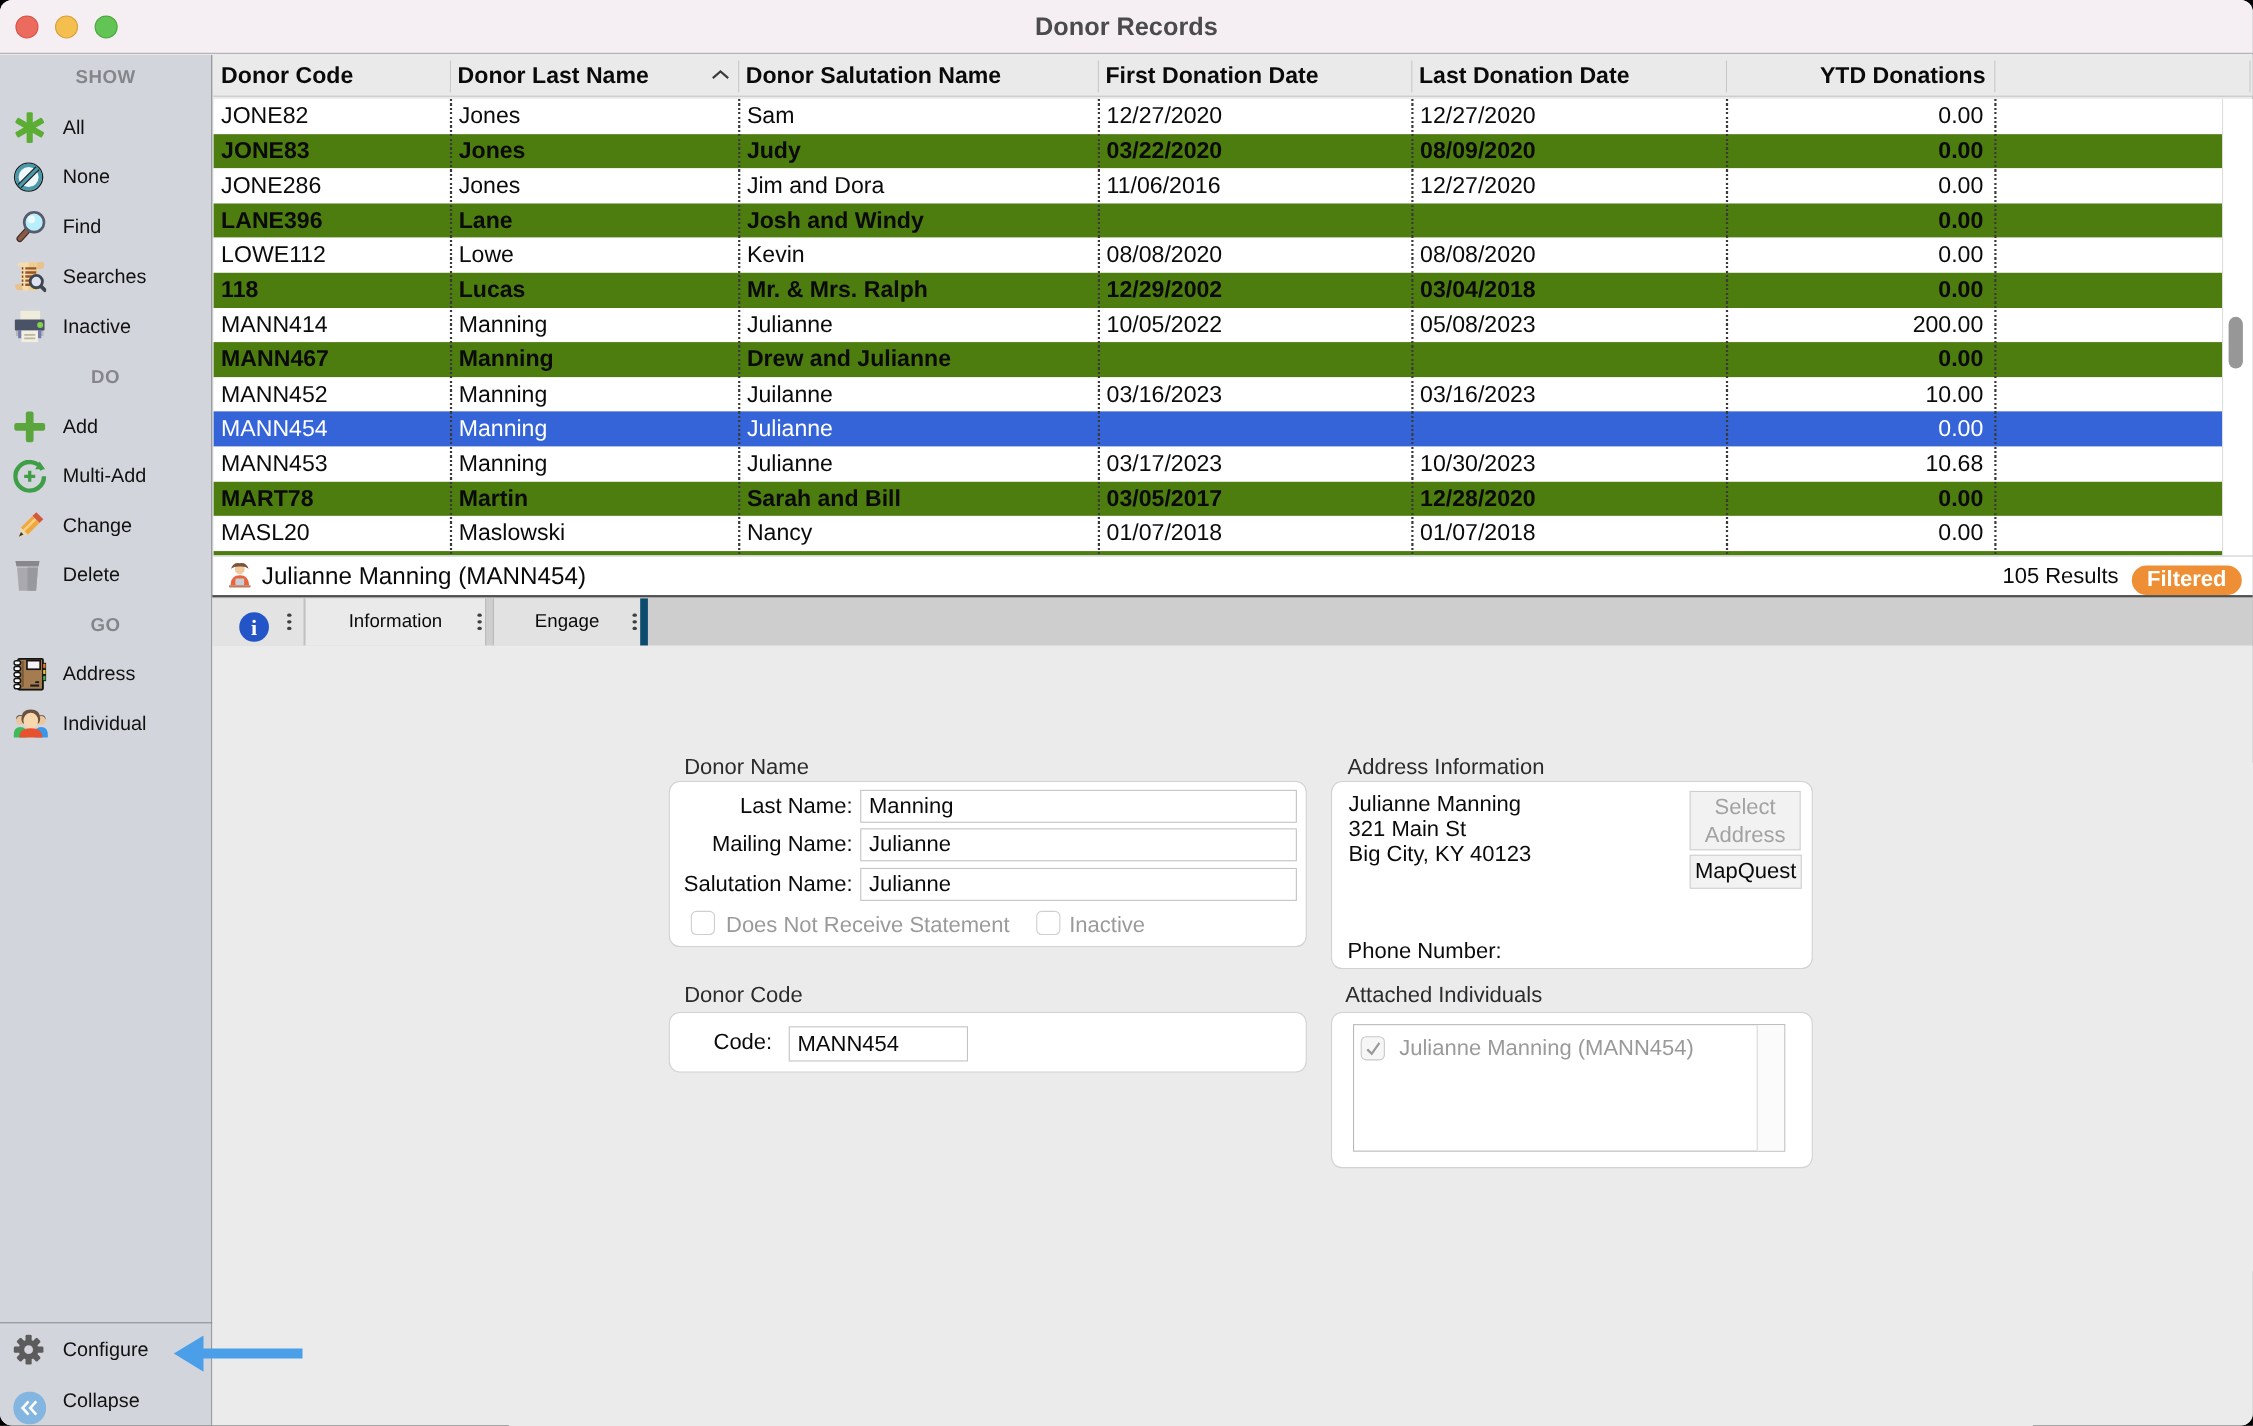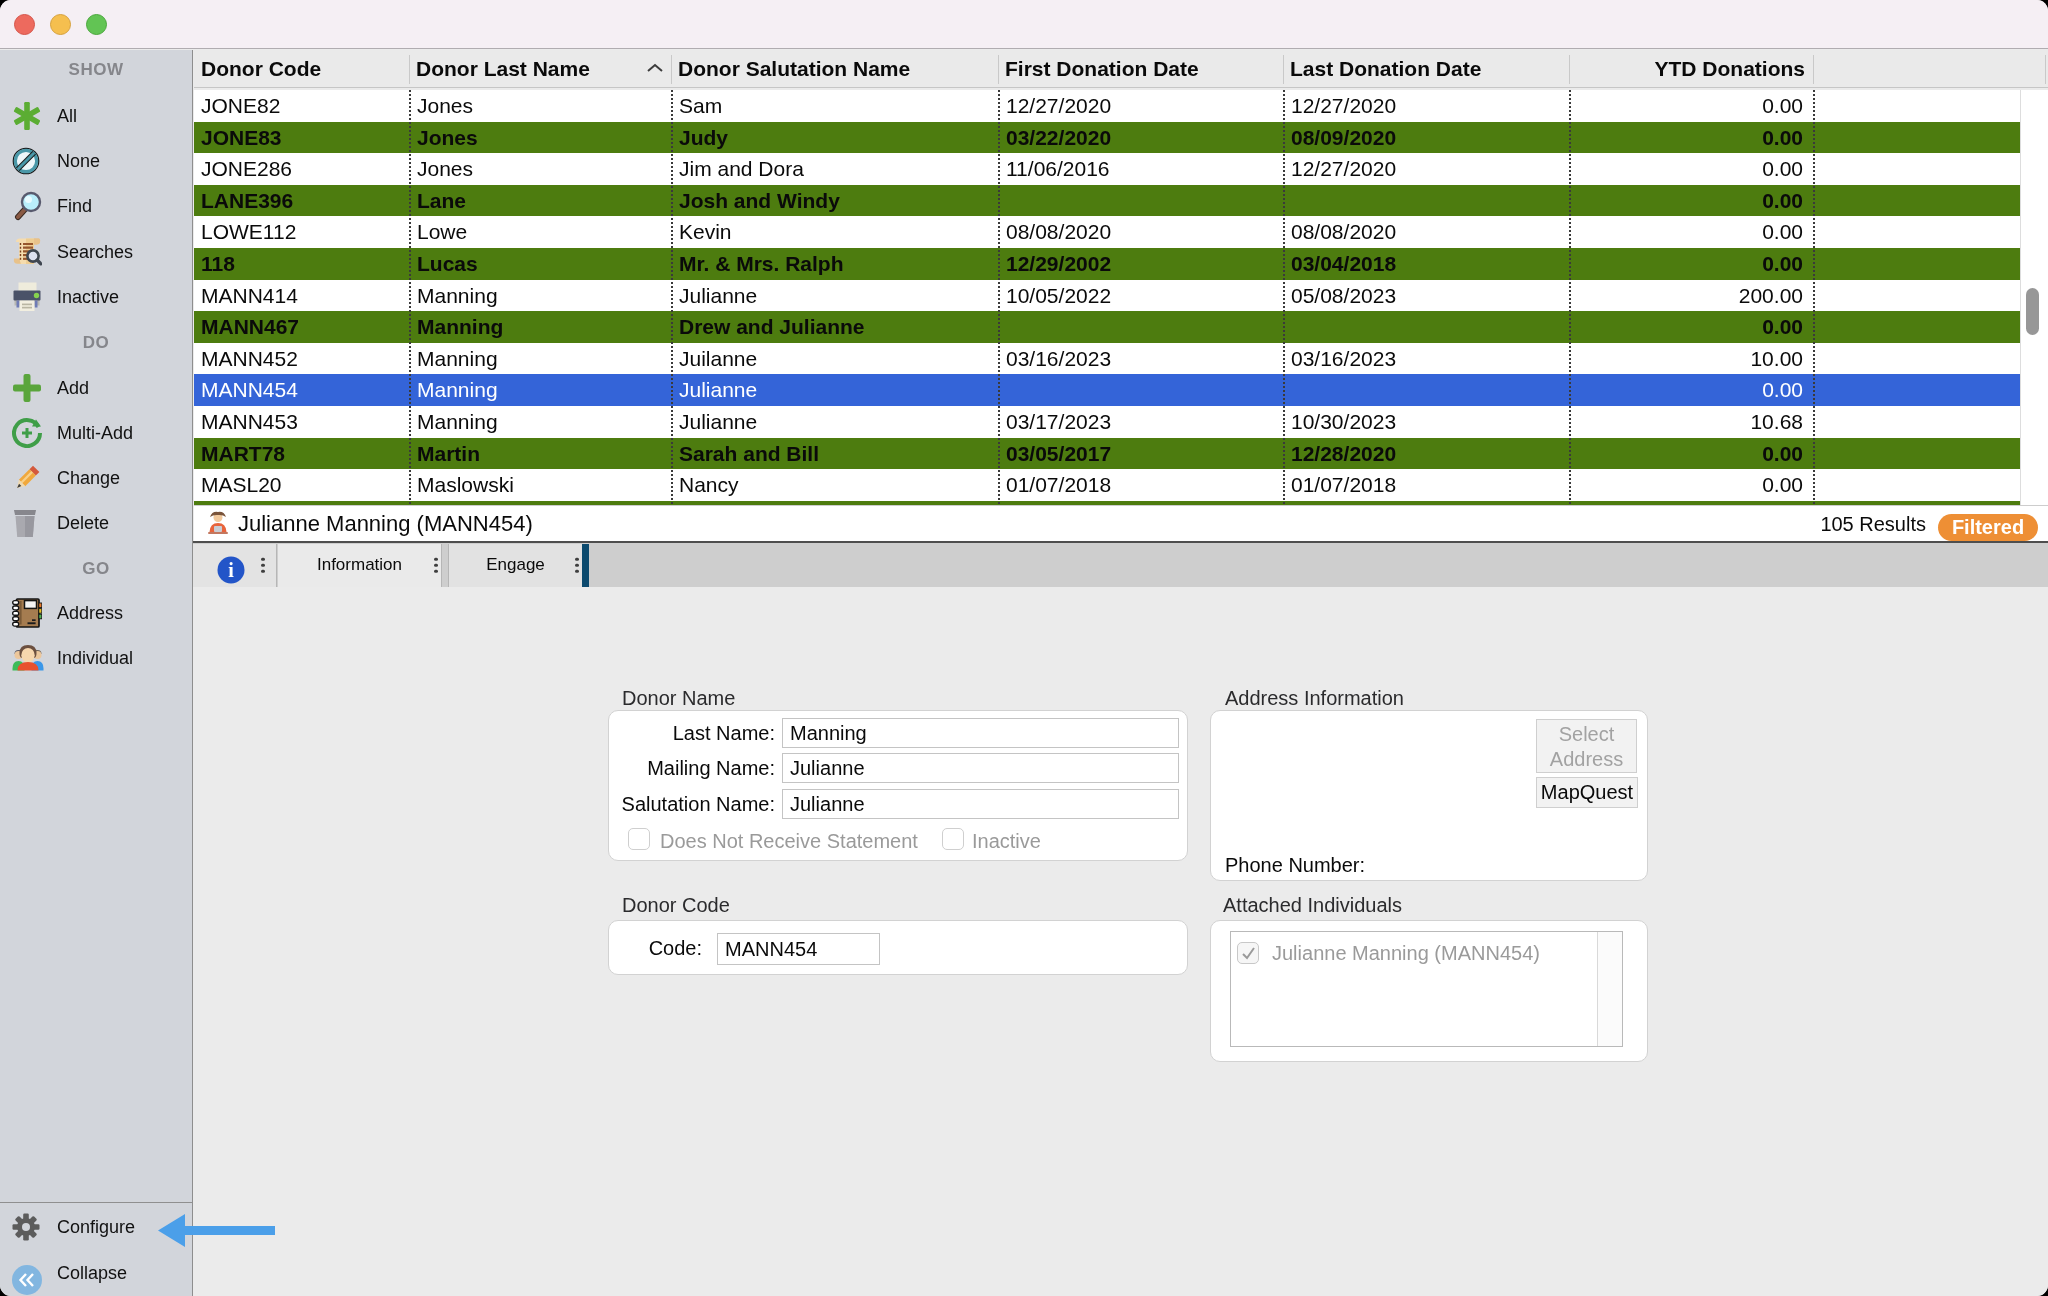--- a/index.html
+++ b/index.html
@@ -57,20 +57,21 @@
   .btn { position:absolute; background:#f2f2f2; border:1px solid #cfcfcf; font-size:20px; text-align:center; }
 </style>
 </head>
 <body>
 <div class="win">
 
   <div class="titlebar"></div>
   <div class="tl" style="left:14px;background:#ed6a5e;border:1px solid #d55449;"></div>
   <div class="tl" style="left:50px;background:#f5bf4f;border:1px solid #d6a13d;"></div>
   <div class="tl" style="left:86px;background:#62c454;border:1px solid #4aa73c;"></div>
+  <div class="title">Donor Records</div>
 
   <div class="sidebar"></div>
   <div id="sideitems">
       <div class="sect" style="top:60px;line-height:20px;">SHOW</div>
       <div class="sitem" style="top:93.5px;">
         <svg width="30" height="30" viewBox="0 0 30 30">
           <g fill="#5bad33">
             <rect x="12.2" y="1" width="5.6" height="28" rx="1.2"></rect>
             <rect x="12.2" y="1" width="5.6" height="28" rx="1.2" transform="rotate(60 15 15)"></rect>
             <rect x="12.2" y="1" width="5.6" height="28" rx="1.2" transform="rotate(-60 15 15)"></rect>
@@ -416,20 +417,21 @@
   <div class="cb" style="left:942px;top:828px;"></div>
   <div class="gtext" style="left:972px;top:830px;">Inactive</div>
 
   <div class="gbl" style="left:622px;top:894px;">Donor Code</div>
   <div class="gbox" style="left:608px;top:920px;width:580px;height:55px;"></div>
   <div class="flabel" style="left:550px;top:937px;width:152px;">Code:</div>
   <input class="inp" style="left: 717px; top: 933px; width: 163px; height: 32px;" value="MANN454">
 
   <div class="gbl" style="left:1225px;top:687px;">Address Information</div>
   <div class="gbox" style="left:1210px;top:710px;width:438px;height:171px;"></div>
+  <div class="abs" style="left:1226px;top:720px;font-size:20px;color:#0a0a0a;line-height:23px;">Julianne Manning<br>321 Main St<br>Big City, KY 40123</div>
   <div class="btn" style="left:1536px;top:719px;width:101px;height:54px;color:#a2a2a2;line-height:25px;padding-top:2px;">Select Address</div>
   <div class="btn" style="left:1536px;top:777px;width:102px;height:31px;color:#0a0a0a;line-height:29px;">MapQuest</div>
   <div class="abs" style="left:1225px;top:854px;font-size:20px;color:#0a0a0a;">Phone Number:</div>
 
   <div class="gbl" style="left:1223px;top:894px;">Attached Individuals</div>
   <div class="gbox" style="left:1210px;top:920px;width:438px;height:142px;"></div>
   <div class="abs" style="left:1230px;top:931px;width:393px;height:116px;background:#fff;border:1px solid #b9b9b9;"></div>
   <div class="abs" style="left:1597px;top:932px;width:25px;height:114px;background:#fbfbfb;border-left:1px solid #d9d9d9;"></div>
   <div class="cb" style="left:1237px;top:942px;background:#f6f6f6;border-color:#c8c8c8;"></div>
   <svg class="abs" style="left:1240px;top:945px;" width="17" height="17" viewBox="0 0 17 17">

